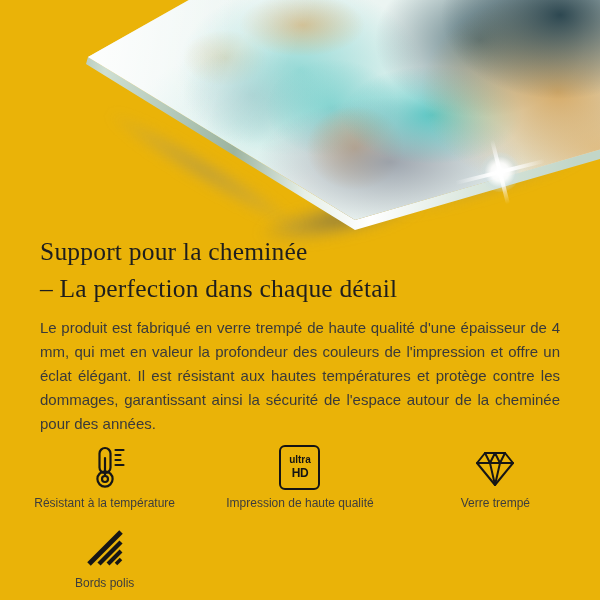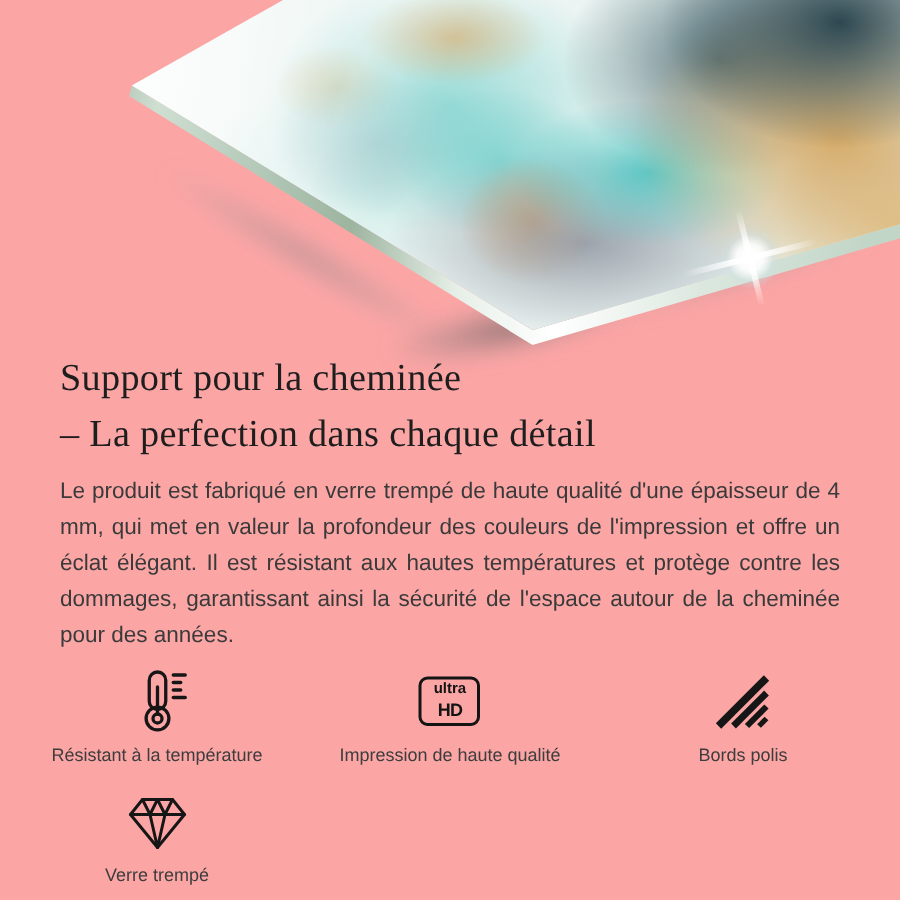--- a/index.html
+++ b/index.html
@@ -1,18 +1,18 @@
 <!DOCTYPE html>
 <html><head>
 <meta charset="utf-8">
 <style>
   * { margin:0; padding:0; box-sizing:border-box; }
   html,body { width:600px; height:600px; background:#ffffff; }
   body { font-family:"Liberation Sans", sans-serif; color:#3c3c3c; }
-  .page { position:relative; width:600px; height:600px; overflow:hidden; background:#fca5a5; }
+  .page { position:relative; width:600px; height:600px; overflow:hidden; background:#eab308; }
 
   
   .hero { position:absolute; left:0; top:0; width:600px; height:230px; }
 
   .shadow-edge-left{
     position:absolute; left:90px; top:158px; width:230px; height:26px;
     border-radius:50%; transform:rotate(31deg);
     background:radial-gradient(closest-side, rgba(120,126,128,.38), rgba(140,146,148,.18) 60%, rgba(160,160,160,0));
     filter:blur(6px);
   }
@@ -90,21 +90,21 @@
   
   .features{
     margin:8px -33px 0 -33px;
     display:grid; grid-template-columns:repeat(3,1fr); row-gap:13px;
   }
   .feature{ display:flex; flex-direction:column; align-items:center; }
   .feature .icon-box{ height:47px; display:flex; align-items:center; justify-content:center; }
   .feature .label{ margin-top:5px; font-size:12px; line-height:15px; color:#3d3d3d;text-align:right; }
   .icon-svg{ stroke:#161616; fill:none; stroke-width:2.2; stroke-linecap:round; stroke-linejoin:round; }
   .uhd-box{
-    width:41px; height:33px; border:2.6px solid #141414; border-radius:6px;
+    width:41px; height:45px; border:2.6px solid #141414; border-radius:6px;
     display:flex; flex-direction:column; align-items:center; justify-content:center;
     color:#141414; font-weight:bold;
   }
   .uhd-top{ font-size:10px; line-height:10px; letter-spacing:0; }
   .uhd-bottom{ font-size:12px; line-height:16px; letter-spacing:-.5px; }
 </style>
 </head>
 <body>
 
 <div class="page">
@@ -154,38 +154,38 @@
             <span class="uhd-top">ultra</span>
             <span class="uhd-bottom">HD</span>
           </div>
         </div>
         <div class="label">Impression de haute qualité</div>
       </div>
 
 
       <div class="feature">
         <div class="icon-box">
+          <svg class="icon-svg" width="46" height="44" viewBox="0 0 46 44" style="stroke-width:2">
+            <path d="M5 17 L13 7 L33 7 L41 17 L23 39 Z"></path>
+            <line x1="5" y1="17" x2="41" y2="17"></line>
+            <path d="M13 7 L18 17 L23 7 L28 17 L33 7"></path>
+            <path d="M18 17 L23 39 M28 17 L23 39"></path>
+          </svg>
+        </div>
+        <div class="label">Verre trempé</div>
+      </div>
+
+      <div class="feature">
+        <div class="icon-box">
           <svg width="44" height="44" viewBox="0 0 44 44" style="stroke:#161616;fill:none;stroke-linecap:butt">
             <line x1="6" y1="38" x2="38" y2="6" stroke-width="5"></line>
             <line x1="16" y1="38" x2="38" y2="16" stroke-width="4.5"></line>
             <line x1="25" y1="38" x2="38" y2="25" stroke-width="4"></line>
             <line x1="33" y1="38" x2="38" y2="33" stroke-width="3.5"></line>
           </svg>
         </div>
         <div class="label">Bords polis</div>
       </div>
 
-      <div class="feature">
-        <div class="icon-box">
-          <svg class="icon-svg" width="46" height="44" viewBox="0 0 46 44" style="stroke-width:2">
-            <path d="M5 17 L13 7 L33 7 L41 17 L23 39 Z"></path>
-            <line x1="5" y1="17" x2="41" y2="17"></line>
-            <path d="M13 7 L18 17 L23 7 L28 17 L33 7"></path>
-            <path d="M18 17 L23 39 M28 17 L23 39"></path>
-          </svg>
-        </div>
-        <div class="label">Verre trempé</div>
-      </div>
-
 
     </div>
   </div>
 </div>
 
 </body></html>

